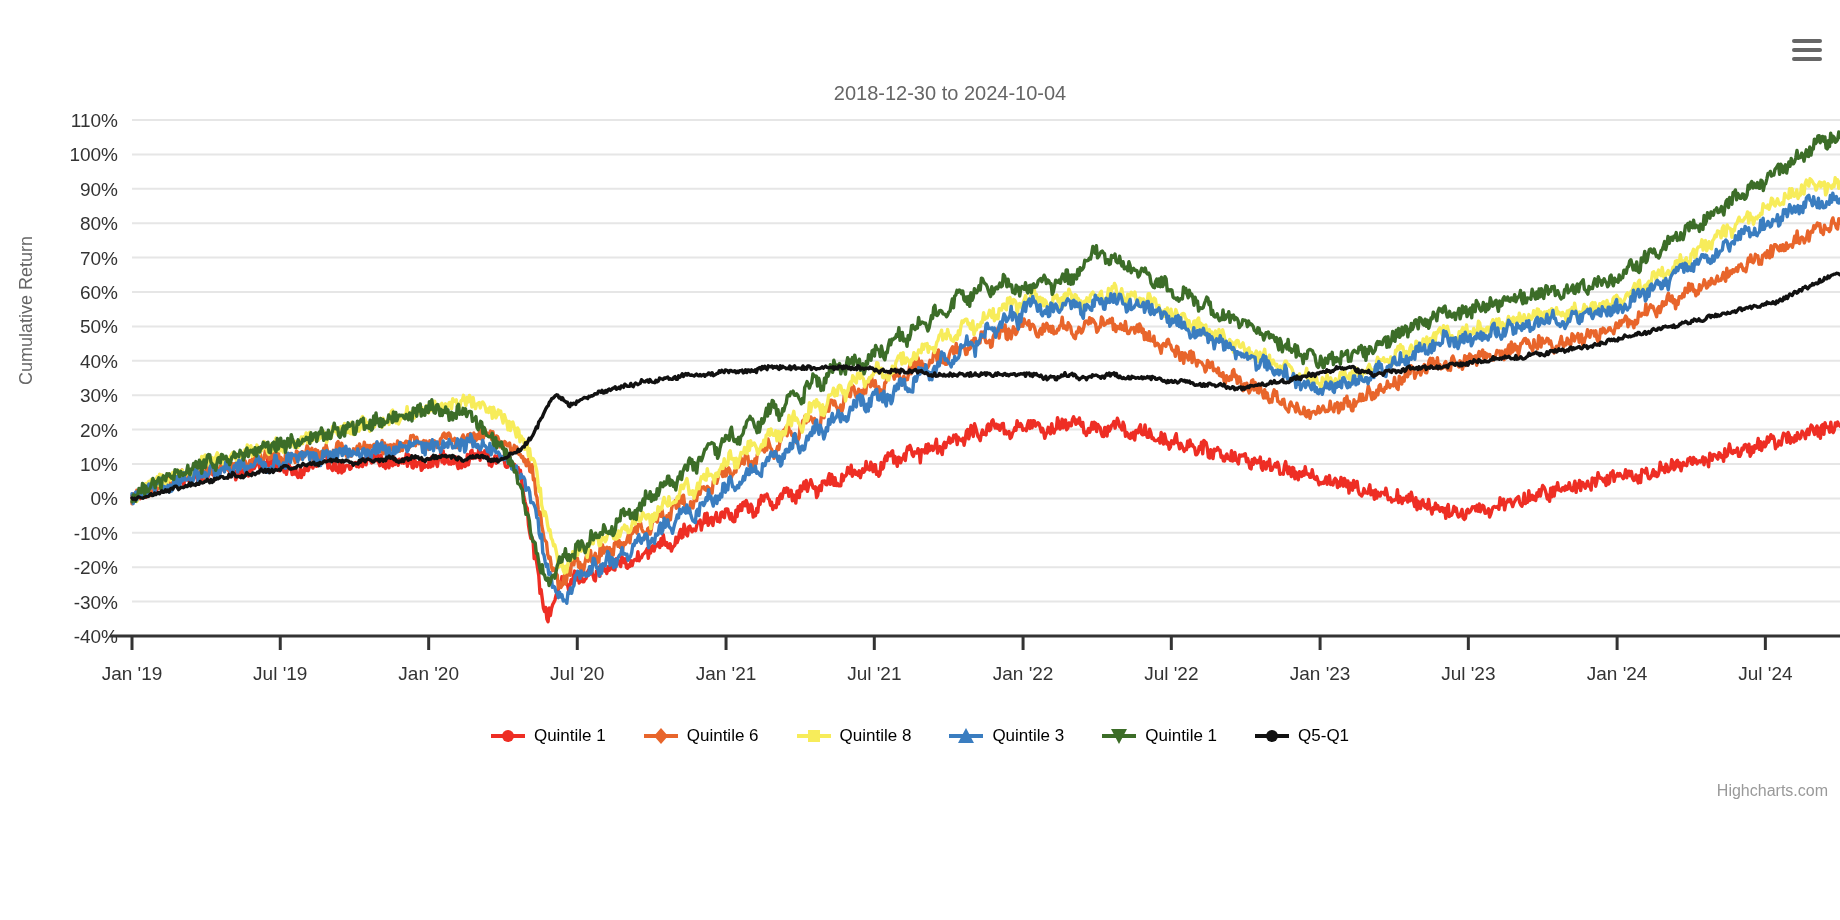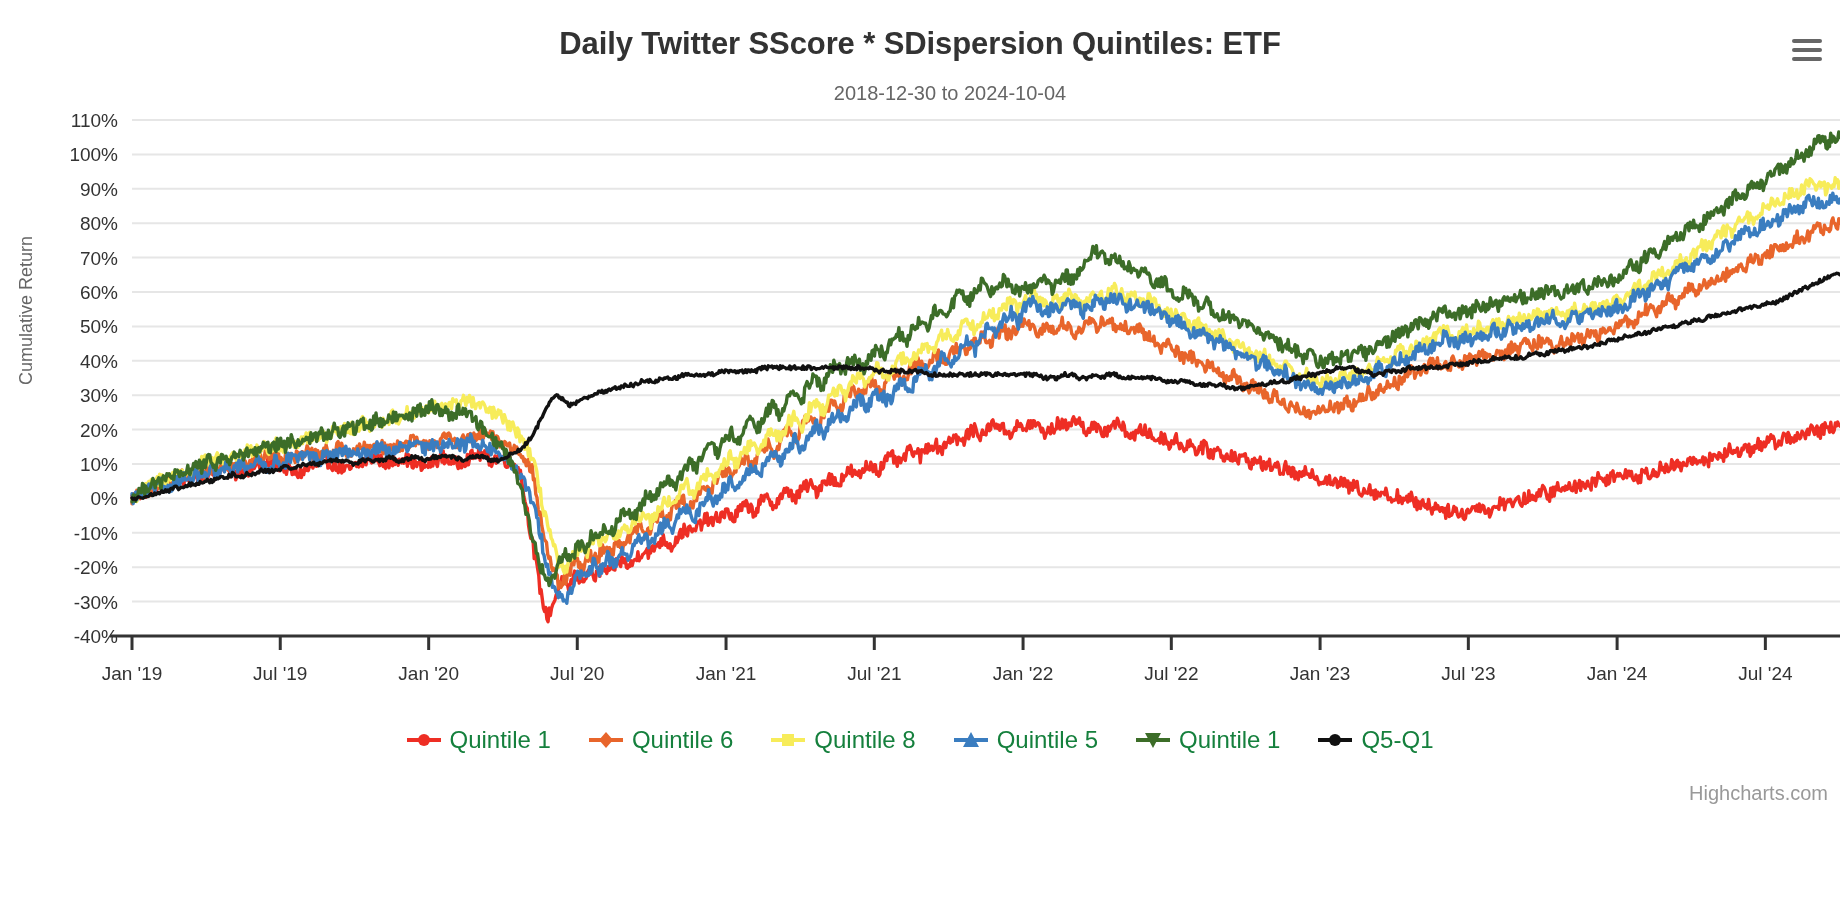--- a/index.html
+++ b/index.html
@@ -129,42 +129,41 @@
     cursor: pointer;
     white-space: nowrap;
   }
   .legend-symbol {
     width: 34px;
     height: 18px;
     flex: 0 0 34px;
     position: relative;
   }
   .legend-label {
-    font-size: 24px;
-    color: #15803d;
+    font-size: 17px;
+    color: #000000;
     font-family: "Liberation Sans", sans-serif;
   }
 
   
   .credits {
     position: absolute;
     right: 12px;
     top: 782px;
-    font-size: 20px;
+    font-size: 16px;
     color: #999999;
     font-family: "Liberation Sans", sans-serif;
     cursor: pointer;
   }
 </style>
 </head>
 <body>
 
 <div id="chart-root">
 
-  <div class="chart-title">Daily Twitter SScore * SDispersion Quintiles: ETF</div>
 
   <div class="chart-subtitle">2018-12-30 to 2024-10-04</div>
 
   <button class="menu-button">
     <span></span>
     <span></span>
     <span></span>
   </button>
 
   <div class="yaxis-title">Cumulative Return</div>
@@ -257,21 +256,21 @@
             <line x1="0" x2="34" y1="9" y2="9" stroke="#f7ec5a" stroke-width="4"></line>
             <rect x="11" y="3" width="12" height="12" fill="#f7ec5a"></rect>
           </svg></span>
         <span class="legend-label">Quintile 8</span>
       </div>
       <div class="legend-item">
         <span class="legend-symbol"><svg width="34" height="18" viewBox="0 0 34 18">
             <line x1="0" x2="34" y1="9" y2="9" stroke="#3a7dc0" stroke-width="4"></line>
             <polygon points="17,1 25,16 9,16" fill="#3a7dc0"></polygon>
           </svg></span>
-        <span class="legend-label">Quintile 5</span>
+        <span class="legend-label">Quintile 3</span>
       </div>
       <div class="legend-item">
         <span class="legend-symbol"><svg width="34" height="18" viewBox="0 0 34 18">
             <line x1="0" x2="34" y1="9" y2="9" stroke="#3c6d28" stroke-width="4"></line>
             <polygon points="9,2 25,2 17,17" fill="#3c6d28"></polygon>
           </svg></span>
         <span class="legend-label">Quintile 1</span>
       </div>
       <div class="legend-item">
         <span class="legend-symbol"><svg width="34" height="18" viewBox="0 0 34 18">

